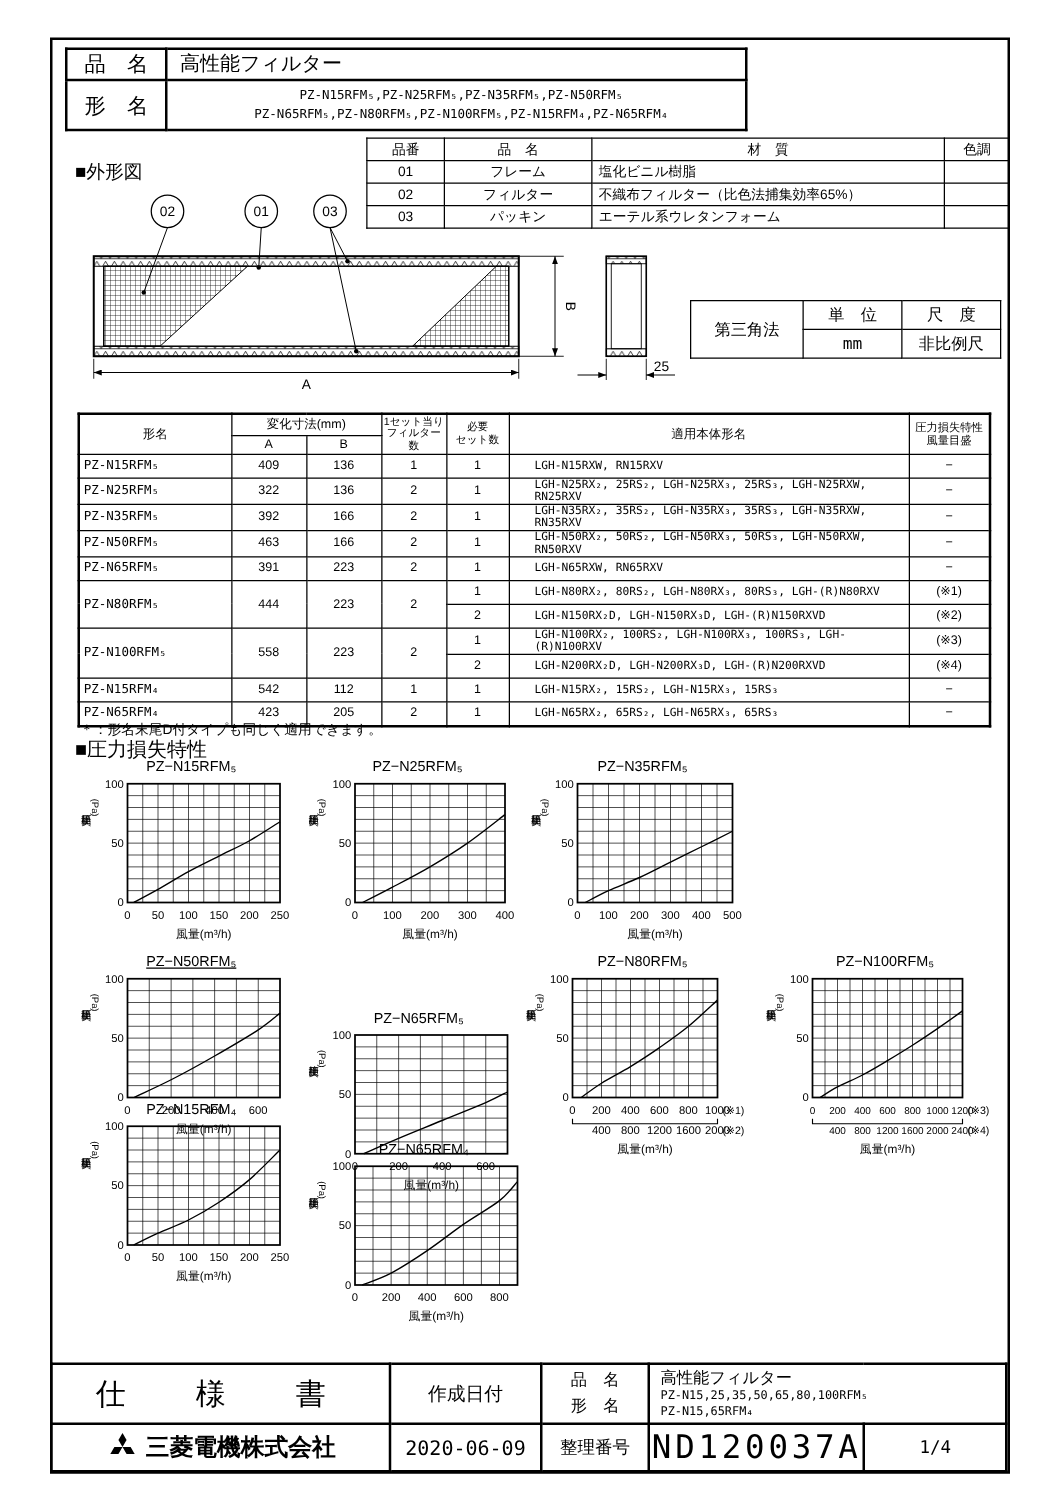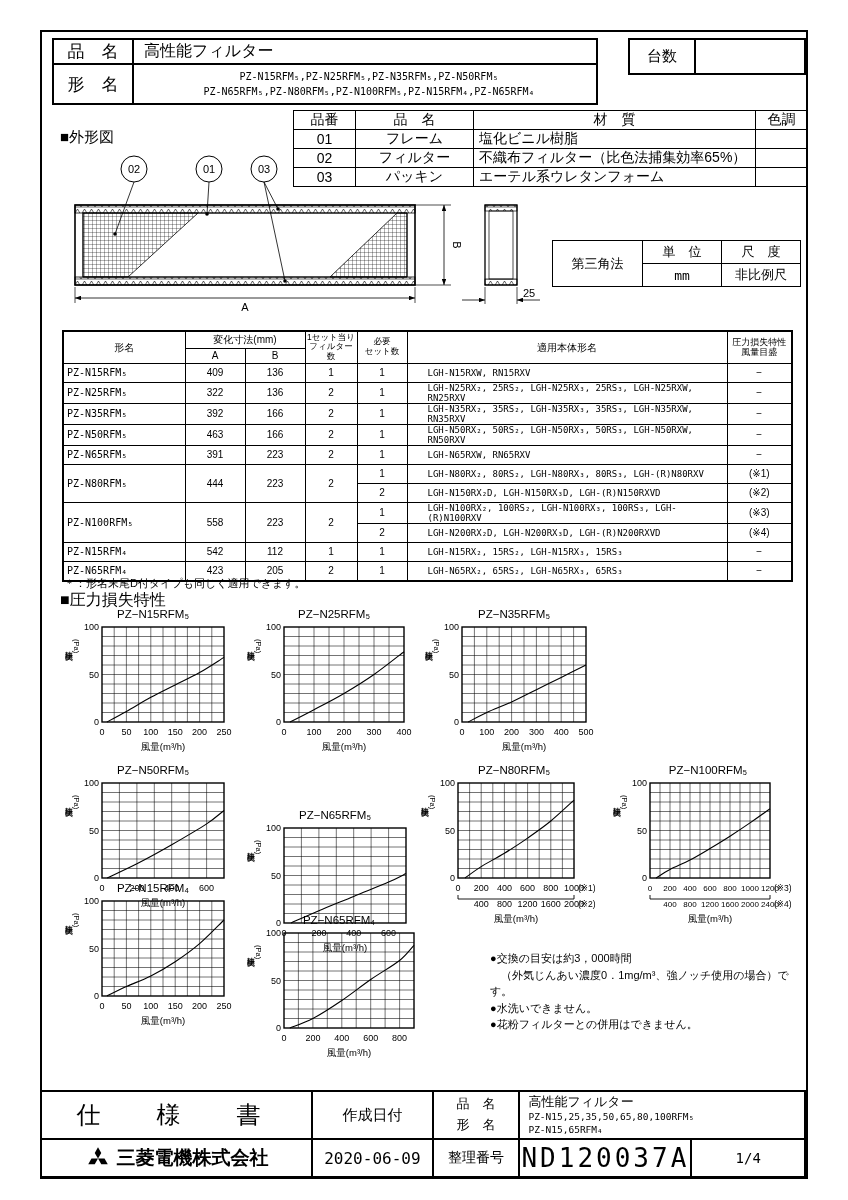--- a/index.html
+++ b/index.html
@@ -17,21 +17,21 @@
   .hdr-label{width:78px;font-size:17px;}
   .hdr-val{font-size:16px;text-align:left;padding-left:10px;}
   .hdr-models{font-size:10px;text-align:center;padding-left:8px;line-height:1.55;}
   .hdr-right{left:628px;top:38px;width:178px;}
   .hdr-right td{border:2px solid #000;height:33px;}
   .hdr-right .lbl{width:64px;font-size:15px;}
   
   .sec-title{font-size:15px;}
   
   .parts{left:293px;top:110px;}
-  .parts th,.parts td{height:17px;font-size:14px;border:1.5px solid #000;}
+  .parts th,.parts td{height:17px;font-size:11px;border:1.5px solid #000;}
   .parts .mat{text-align:left;padding-left:5px;}
   
   .proj{left:552px;top:240px;}
   .proj td{border:1.5px solid #000;font-size:13px;}
   
   .spec{left:62px;top:330px;table-layout:fixed;}
   .spec th{font-size:10px;line-height:1.15;}
   .spec td{height:18px;font-size:10px;}
   .spec .two{font-size:8.5px;}
   .spec td.model{text-align:left;padding-left:3px;font-size:10px;}
@@ -80,24 +80,20 @@
     <td class="hdr-label">形　名</td>
     <td class="hdr-models mono">
       <div>PZ-N15RFM₅,PZ-N25RFM₅,PZ-N35RFM₅,PZ-N50RFM₅</div>
       <div>PZ-N65RFM₅,PZ-N80RFM₅,PZ-N100RFM₅,PZ-N15RFM₄,PZ-N65RFM₄</div>
     </td>
   </tr>
 </tbody>
   </table>
 <table class="abs hdr-right">
   <tbody>
-      <tr>
-    <td class="lbl">台数</td>
-    <td></td>
-  </tr>
 </tbody>
   </table>
 
 <div class="abs sec-title" style="left:60px;top:128px;">■外形図</div>
 
 <table class="abs parts">
   <colgroup>
       <col style="width:62px">
       <col style="width:118px">
       <col style="width:282px">
@@ -328,26 +324,20 @@
         <td class="app mono">LGH-N65RX₂, 65RS₂, LGH-N65RX₃, 65RS₃</td>
         <td>−</td>
       </tr>
     </tbody>
 </table>
 <div class="abs footnote">＊：形名末尾D付タイプも同じく適用できます。</div>
 
 <div class="abs charts-title">■圧力損失特性</div>
 
 <div class="abs notes">
-  <div id="notes-list">
-      <div class="note-item">●交換の目安は約3，000時間</div>
-      <div class="note-item">　（外気じんあい濃度0．1mg/m³、強ノッチ使用の場合）です。</div>
-      <div class="note-item">●水洗いできません。</div>
-      <div class="note-item">●花粉フィルターとの併用はできません。</div>
-    </div>
 </div>
 
 <table class="abs footer">
   <colgroup>
       <col style="width:272px">
       <col style="width:121px">
       <col style="width:87px">
       <col style="width:172px">
       <col style="width:114px">
     </colgroup>
@@ -500,21 +490,21 @@
         <text x="71.6" y="114" text-anchor="middle" font-size="9">200</text>
         <text x="96.4" y="114" text-anchor="middle" font-size="9">300</text>
         <text x="121.2" y="114" text-anchor="middle" font-size="9">400</text>
         <text x="146.0" y="114" text-anchor="middle" font-size="9">500</text>
         <text x="84" y="129" text-anchor="middle" font-size="9.5">風量(m³/h)</text>
         <path d="M28.2 101C31.3,99.4 39.6,94.8 46.8 91.5C54.0,88.2 63.3,84.8 71.6 81C79.9,77.2 88.1,72.8 96.4 68.7C104.7,64.6 112.9,60.5 121.2 56.4C129.5,52.3 141.9,46.1 146 44" fill="none" stroke="#000" stroke-width="1.1"></path>
       </svg>
     </div>
   </div>
 <div class="chart" style="left: 64px; top: 764px;">
-    <div class="ctitle" style="width: 178px;">PZ−N50RFM₅</div>
+    <div class="ctitle" style="width: 178px; text-decoration: underline;">PZ−N50RFM₅</div>
     <div class="crow">
       <div class="ylab">
         <span class="yl1">静圧損失</span>
         <span class="yl2">(Pa)</span>
       </div>
       <svg width="162" height="133">
         <line x1="39.4" y1="6" x2="39.4" y2="101" stroke="#000" stroke-width="0.55"></line>
         <line x1="56.9" y1="6" x2="56.9" y2="101" stroke="#000" stroke-width="0.55"></line>
         <line x1="74.3" y1="6" x2="74.3" y2="101" stroke="#000" stroke-width="0.55"></line>
         <line x1="91.7" y1="6" x2="91.7" y2="101" stroke="#000" stroke-width="0.55"></line>

